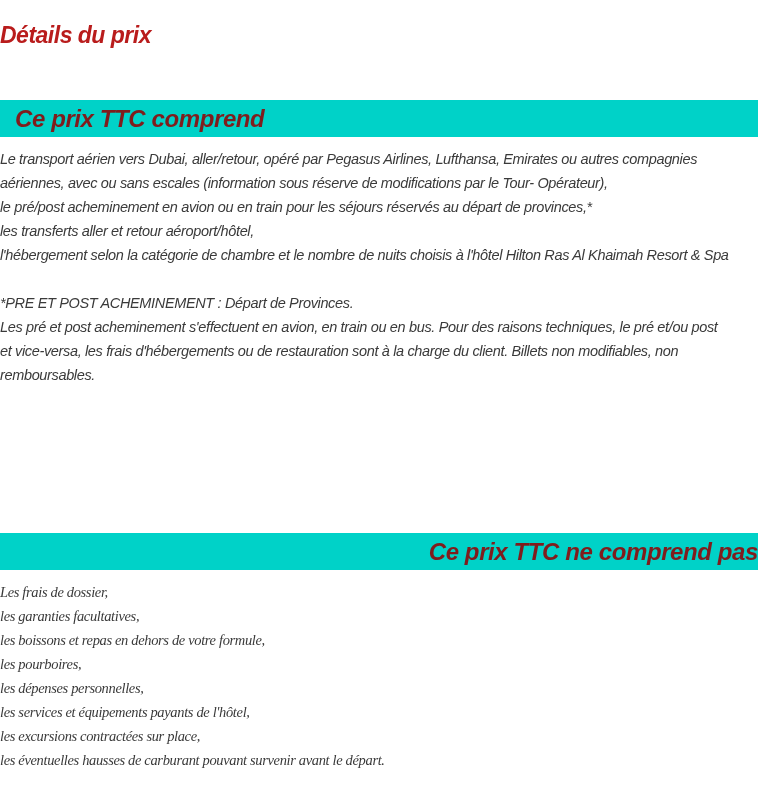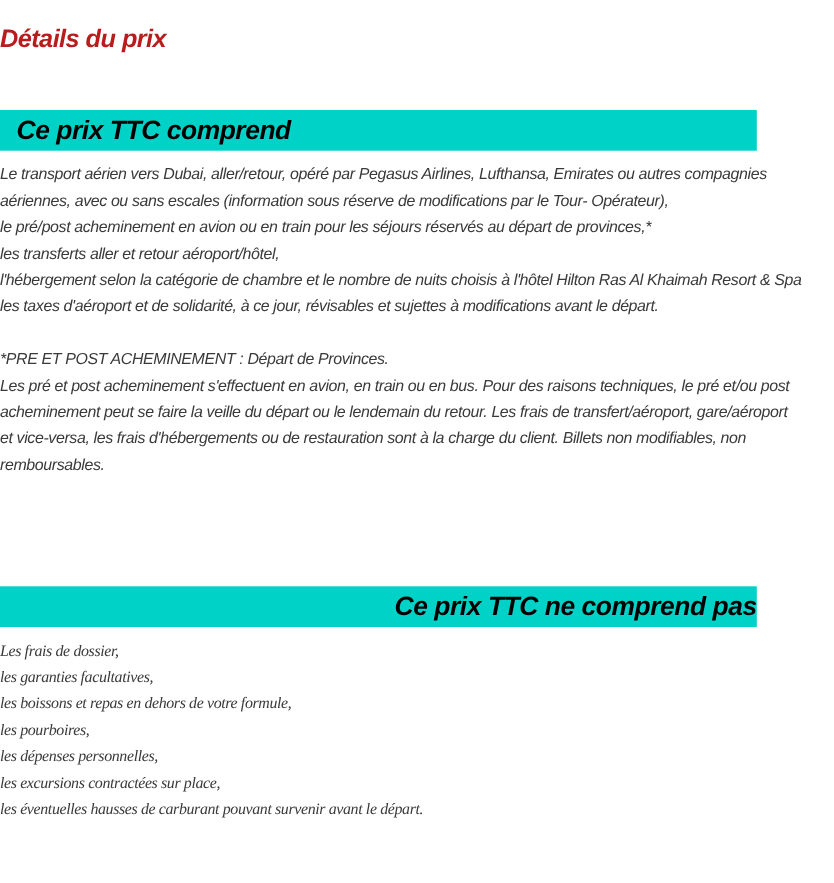--- a/index.html
+++ b/index.html
@@ -22,24 +22,24 @@
     font-size: 23px;
     font-weight: bold;
     font-style: italic;
     color: #b91c1c;
     letter-spacing: -0.5px;
     line-height: 30px;
   }
   .section-header {
     position: absolute;
     left: 0;
-    width: 688px;
+    width: 758px;
     height: 37px;
     background: #00d2c8;
-    color: #000000;
+    color: #7f1d1d;
     font-size: 24px;
     font-weight: bold;
     font-style: italic;
     line-height: 37px;
     box-sizing: border-box;
     padding-left: 15px;
     letter-spacing: -0.4px;
     margin: 0;
   }
   .section-body {
@@ -67,32 +67,31 @@
 <h1 class="page-title">Détails du prix</h1>
 
 <h2 class="section-header" style="top:100px;">Ce prix TTC comprend</h2>
 
 <div class="section-body" style="top:147px;">
   <span class="line">Le transport aérien vers Dubai, aller/retour, opéré par Pegasus Airlines, Lufthansa, Emirates ou autres compagnies</span>
   <span class="line">aériennes, avec ou sans escales (information sous réserve de modifications par le Tour- Opérateur),</span>
   <span class="line">le pré/post acheminement en avion ou en train pour les séjours réservés au départ de provinces,*</span>
   <span class="line">les transferts aller et retour aéroport/hôtel,</span>
   <span class="line">l'hébergement selon la catégorie de chambre et le nombre de nuits choisis à l'hôtel Hilton Ras Al Khaimah Resort &amp; Spa</span>
-  <span class="line">les taxes d'aéroport et de solidarité, à ce jour, révisables et sujettes à modifications avant le départ.</span>
   <span class="gap"></span>
   <span class="line">*PRE ET POST ACHEMINEMENT : Départ de Provinces.</span>
   <span class="line">Les pré et post acheminement s'effectuent en avion, en train ou en bus. Pour des raisons techniques, le pré et/ou post</span>
-  <span class="line">acheminement peut se faire la veille du départ ou le lendemain du retour. Les frais de transfert/aéroport, gare/aéroport</span>
   <span class="line">et vice-versa, les frais d'hébergements ou de restauration sont à la charge du client. Billets non modifiables, non</span>
   <span class="line">remboursables.</span>
 </div>
 
 <h2 class="section-header" style="top:533px;text-align:right;">Ce prix TTC ne comprend pas</h2>
 
 <div class="section-body" style="top:580px;font-family:Liberation Serif, serif;">
   <span class="line">Les frais de dossier,</span>
   <span class="line">les garanties facultatives,</span>
   <span class="line">les boissons et repas en dehors de votre formule,</span>
   <span class="line">les pourboires,</span>
   <span class="line">les dépenses personnelles,</span>
+  <span class="line">les services et équipements payants de l'hôtel,</span>
   <span class="line">les excursions contractées sur place,</span>
   <span class="line">les éventuelles hausses de carburant pouvant survenir avant le départ.</span>
 </div>
 
 </body></html>

